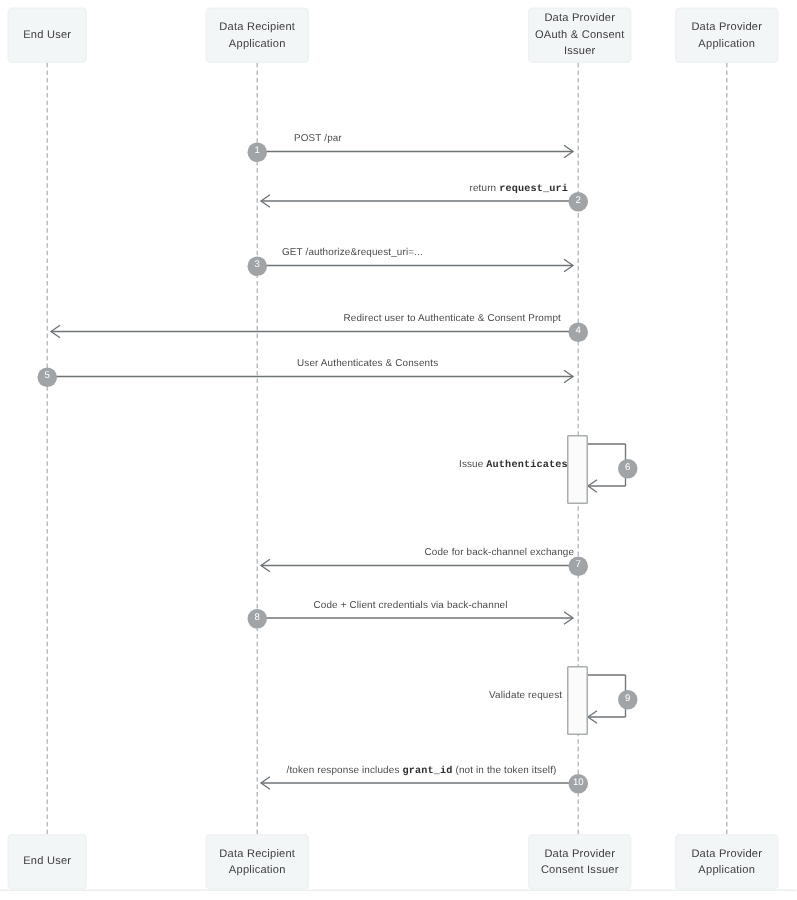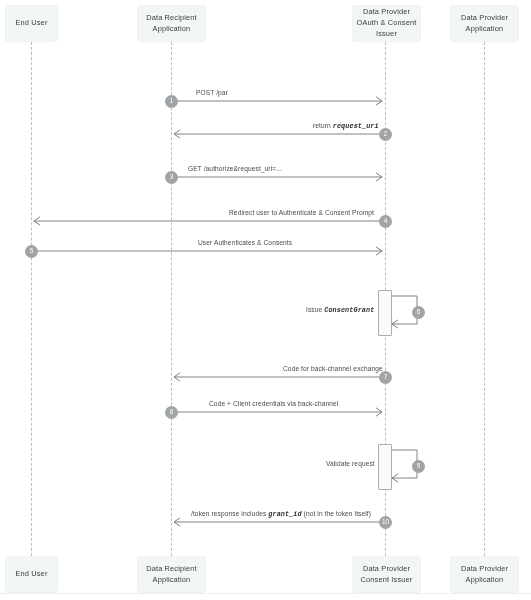--- a/index.html
+++ b/index.html
@@ -44,21 +44,20 @@
     font-size: 6.6px;
     color: #4a4a4a;
     white-space: nowrap;
     letter-spacing: 0.1px;
   }
   .msg-label .mono {
     font-family: "Liberation Mono", monospace;
     font-weight: bold;
     font-size: 6.8px;
     color: #2e2e2e;
-    font-style: italic;
   }
   .num {
     position: absolute;
     width: 13px; height: 13px;
     border-radius: 50%;
     background: #a0a4a7;
     color: #ffffff;
     font-size: 6.4px;
     display: flex;
     align-items: center;
@@ -158,21 +157,21 @@
     <div class="msg-label" style="left: 196px; top: 89px;">POST /par</div>
     <div class="num" style="left: 165px; top: 95px;">1</div>
     <div class="msg-label" style="left: 313px; top: 122px;">return <span class="mono">request_uri</span></div>
     <div class="num" style="left: 379px; top: 128px;">2</div>
     <div class="msg-label" style="left: 188px; top: 165px;">GET /authorize&amp;request_uri=...</div>
     <div class="num" style="left: 165px; top: 171px;">3</div>
     <div class="msg-label" style="left: 229px; top: 209px;">Redirect user to Authenticate &amp; Consent Prompt</div>
     <div class="num" style="left: 379px; top: 215px;">4</div>
     <div class="msg-label" style="left: 198px; top: 239px;">User Authenticates &amp; Consents</div>
     <div class="num" style="left: 25px; top: 245px;">5</div>
-    <div class="msg-label" style="left: 306px; top: 306px;">Issue <span class="mono">ConsentGrant</span></div>
+    <div class="msg-label" style="left: 306px; top: 306px;">Issue <span class="mono">Authenticates</span></div>
     <div class="num" style="left: 412px; top: 306px;">6</div>
     <div class="msg-label" style="left: 283px; top: 365px;">Code for back-channel exchange</div>
     <div class="num" style="left: 379px; top: 371px;">7</div>
     <div class="msg-label" style="left: 209px; top: 400px;">Code + Client credentials via back-channel</div>
     <div class="num" style="left: 165px; top: 406px;">8</div>
     <div class="msg-label" style="left: 326px; top: 460px;">Validate request</div>
     <div class="num" style="left: 412px; top: 460px;">9</div>
     <div class="msg-label" style="left: 191px; top: 510px;">/token response includes <span class="mono">grant_id</span> (not in the token itself)</div>
     <div class="num" style="left: 379px; top: 516px;">10</div>
     <div class="bottom-rule" style="top: 593px;"></div>

